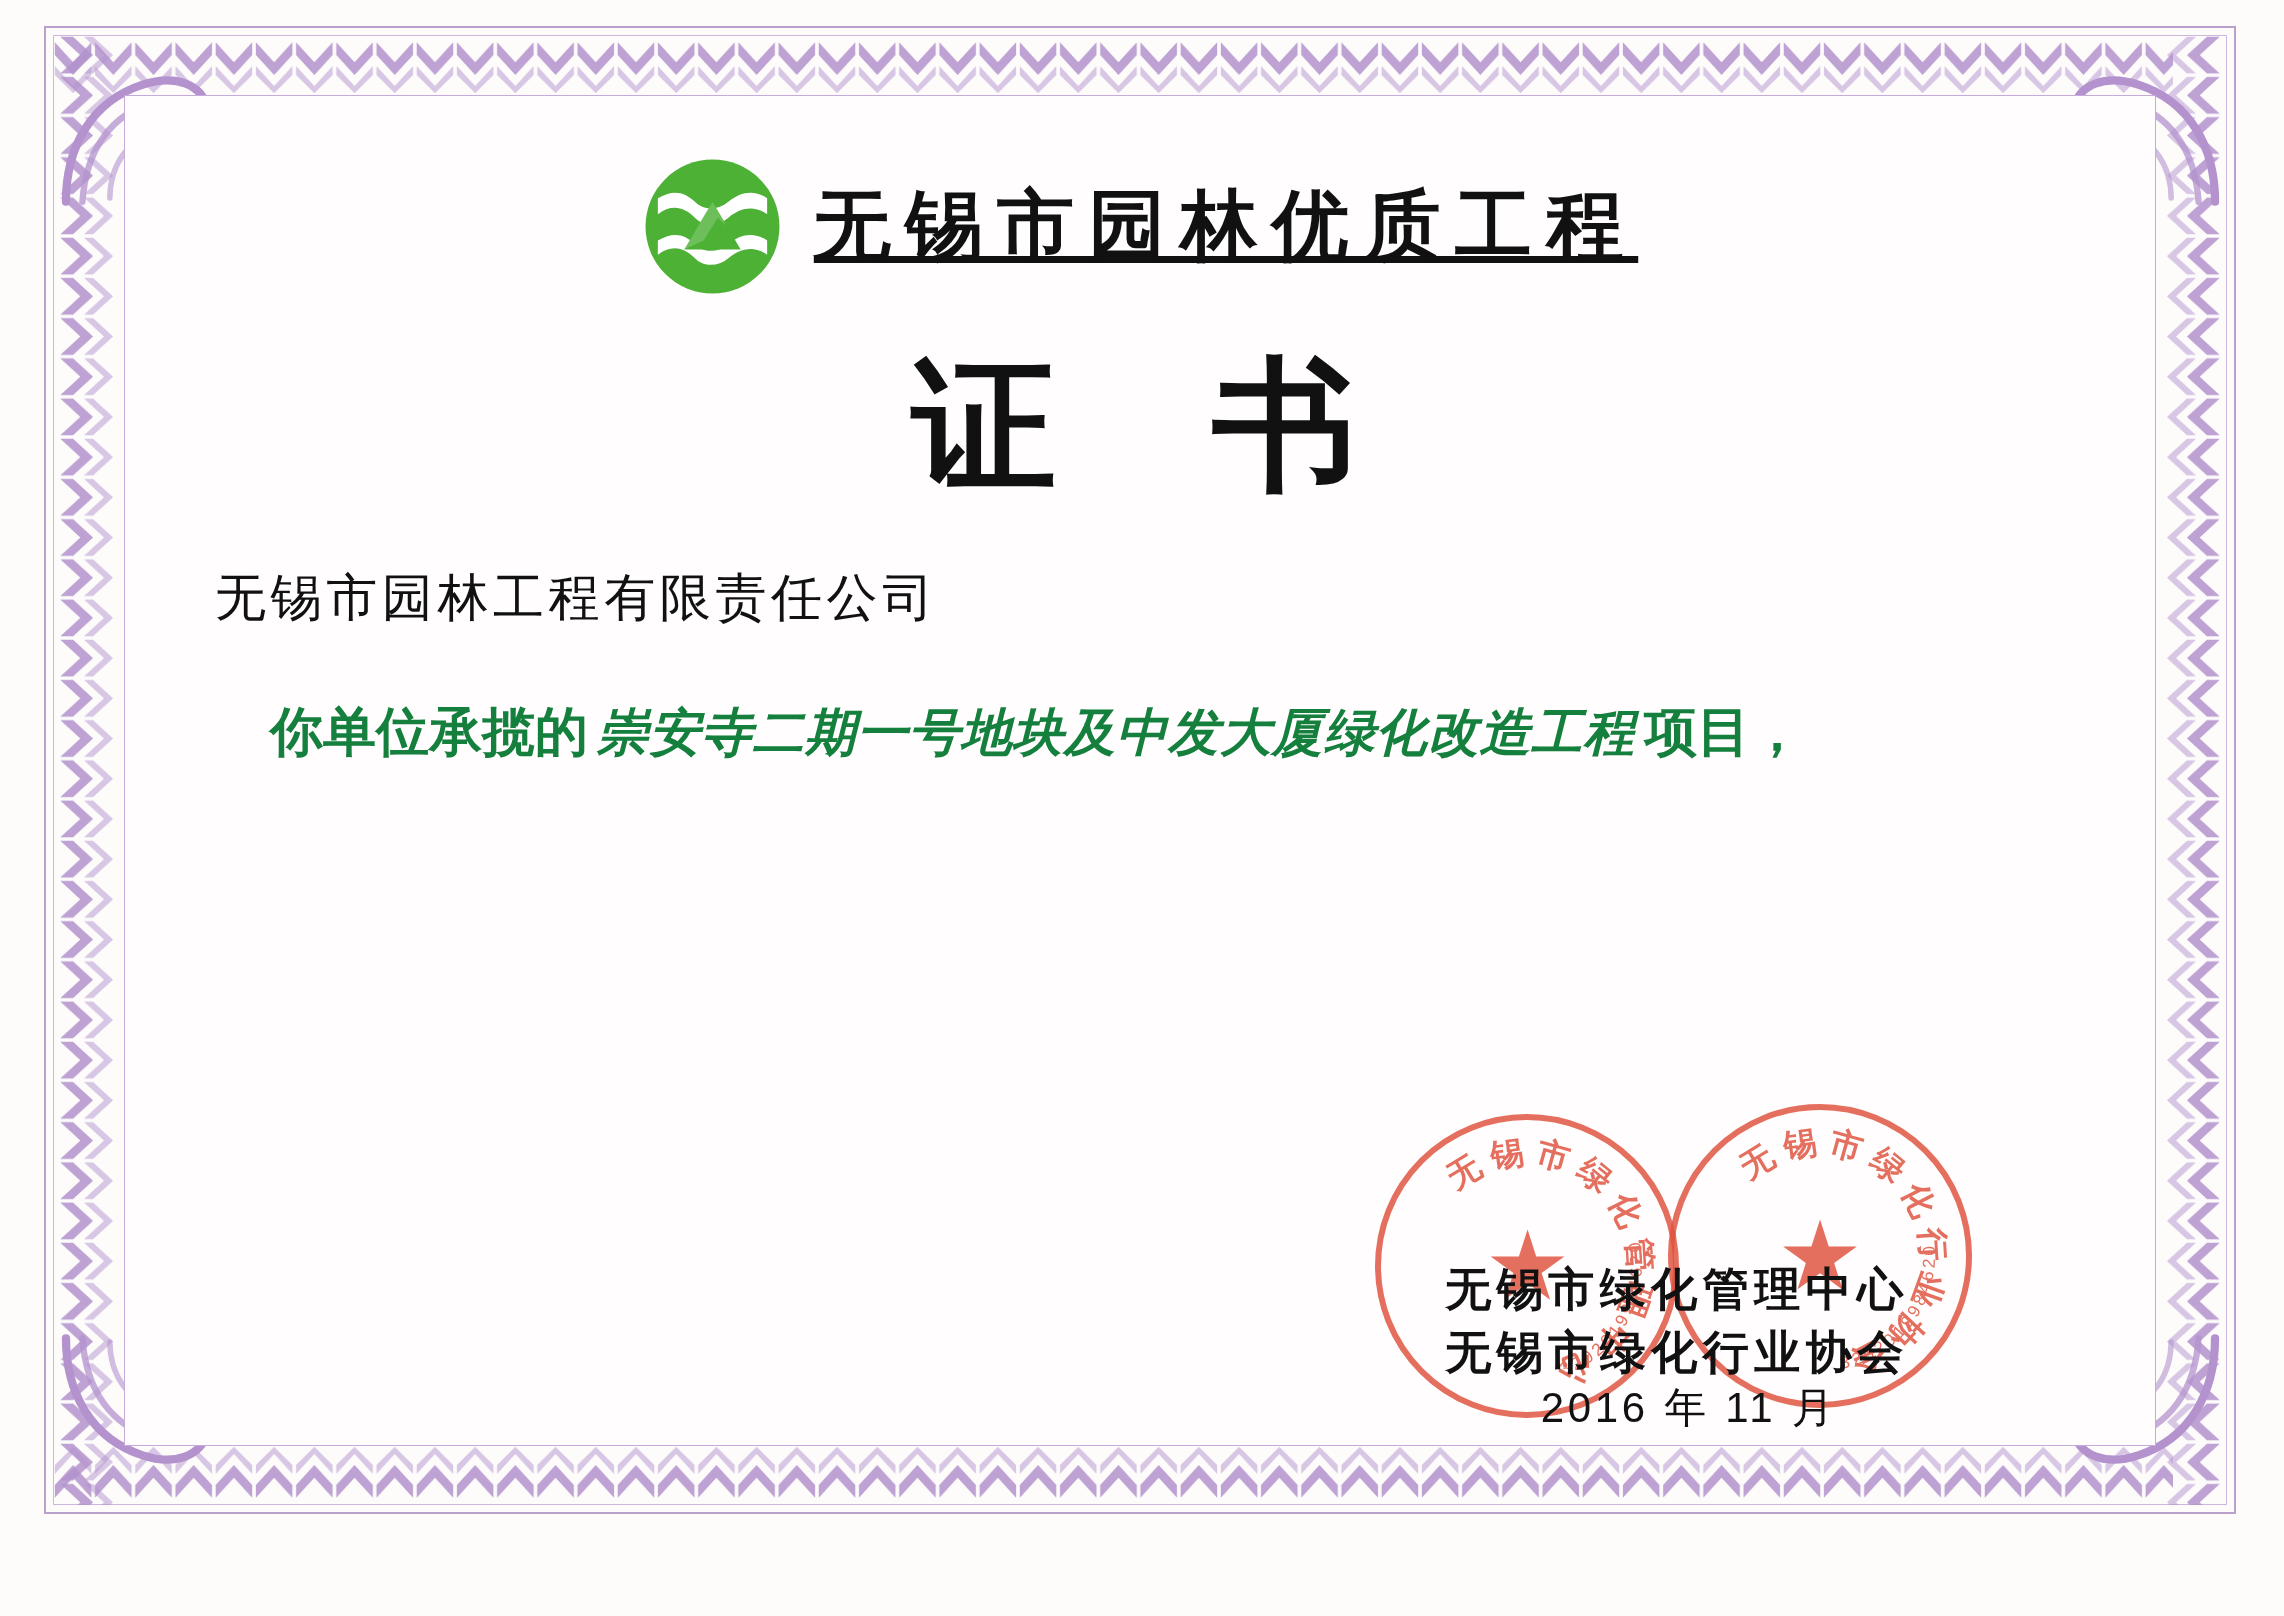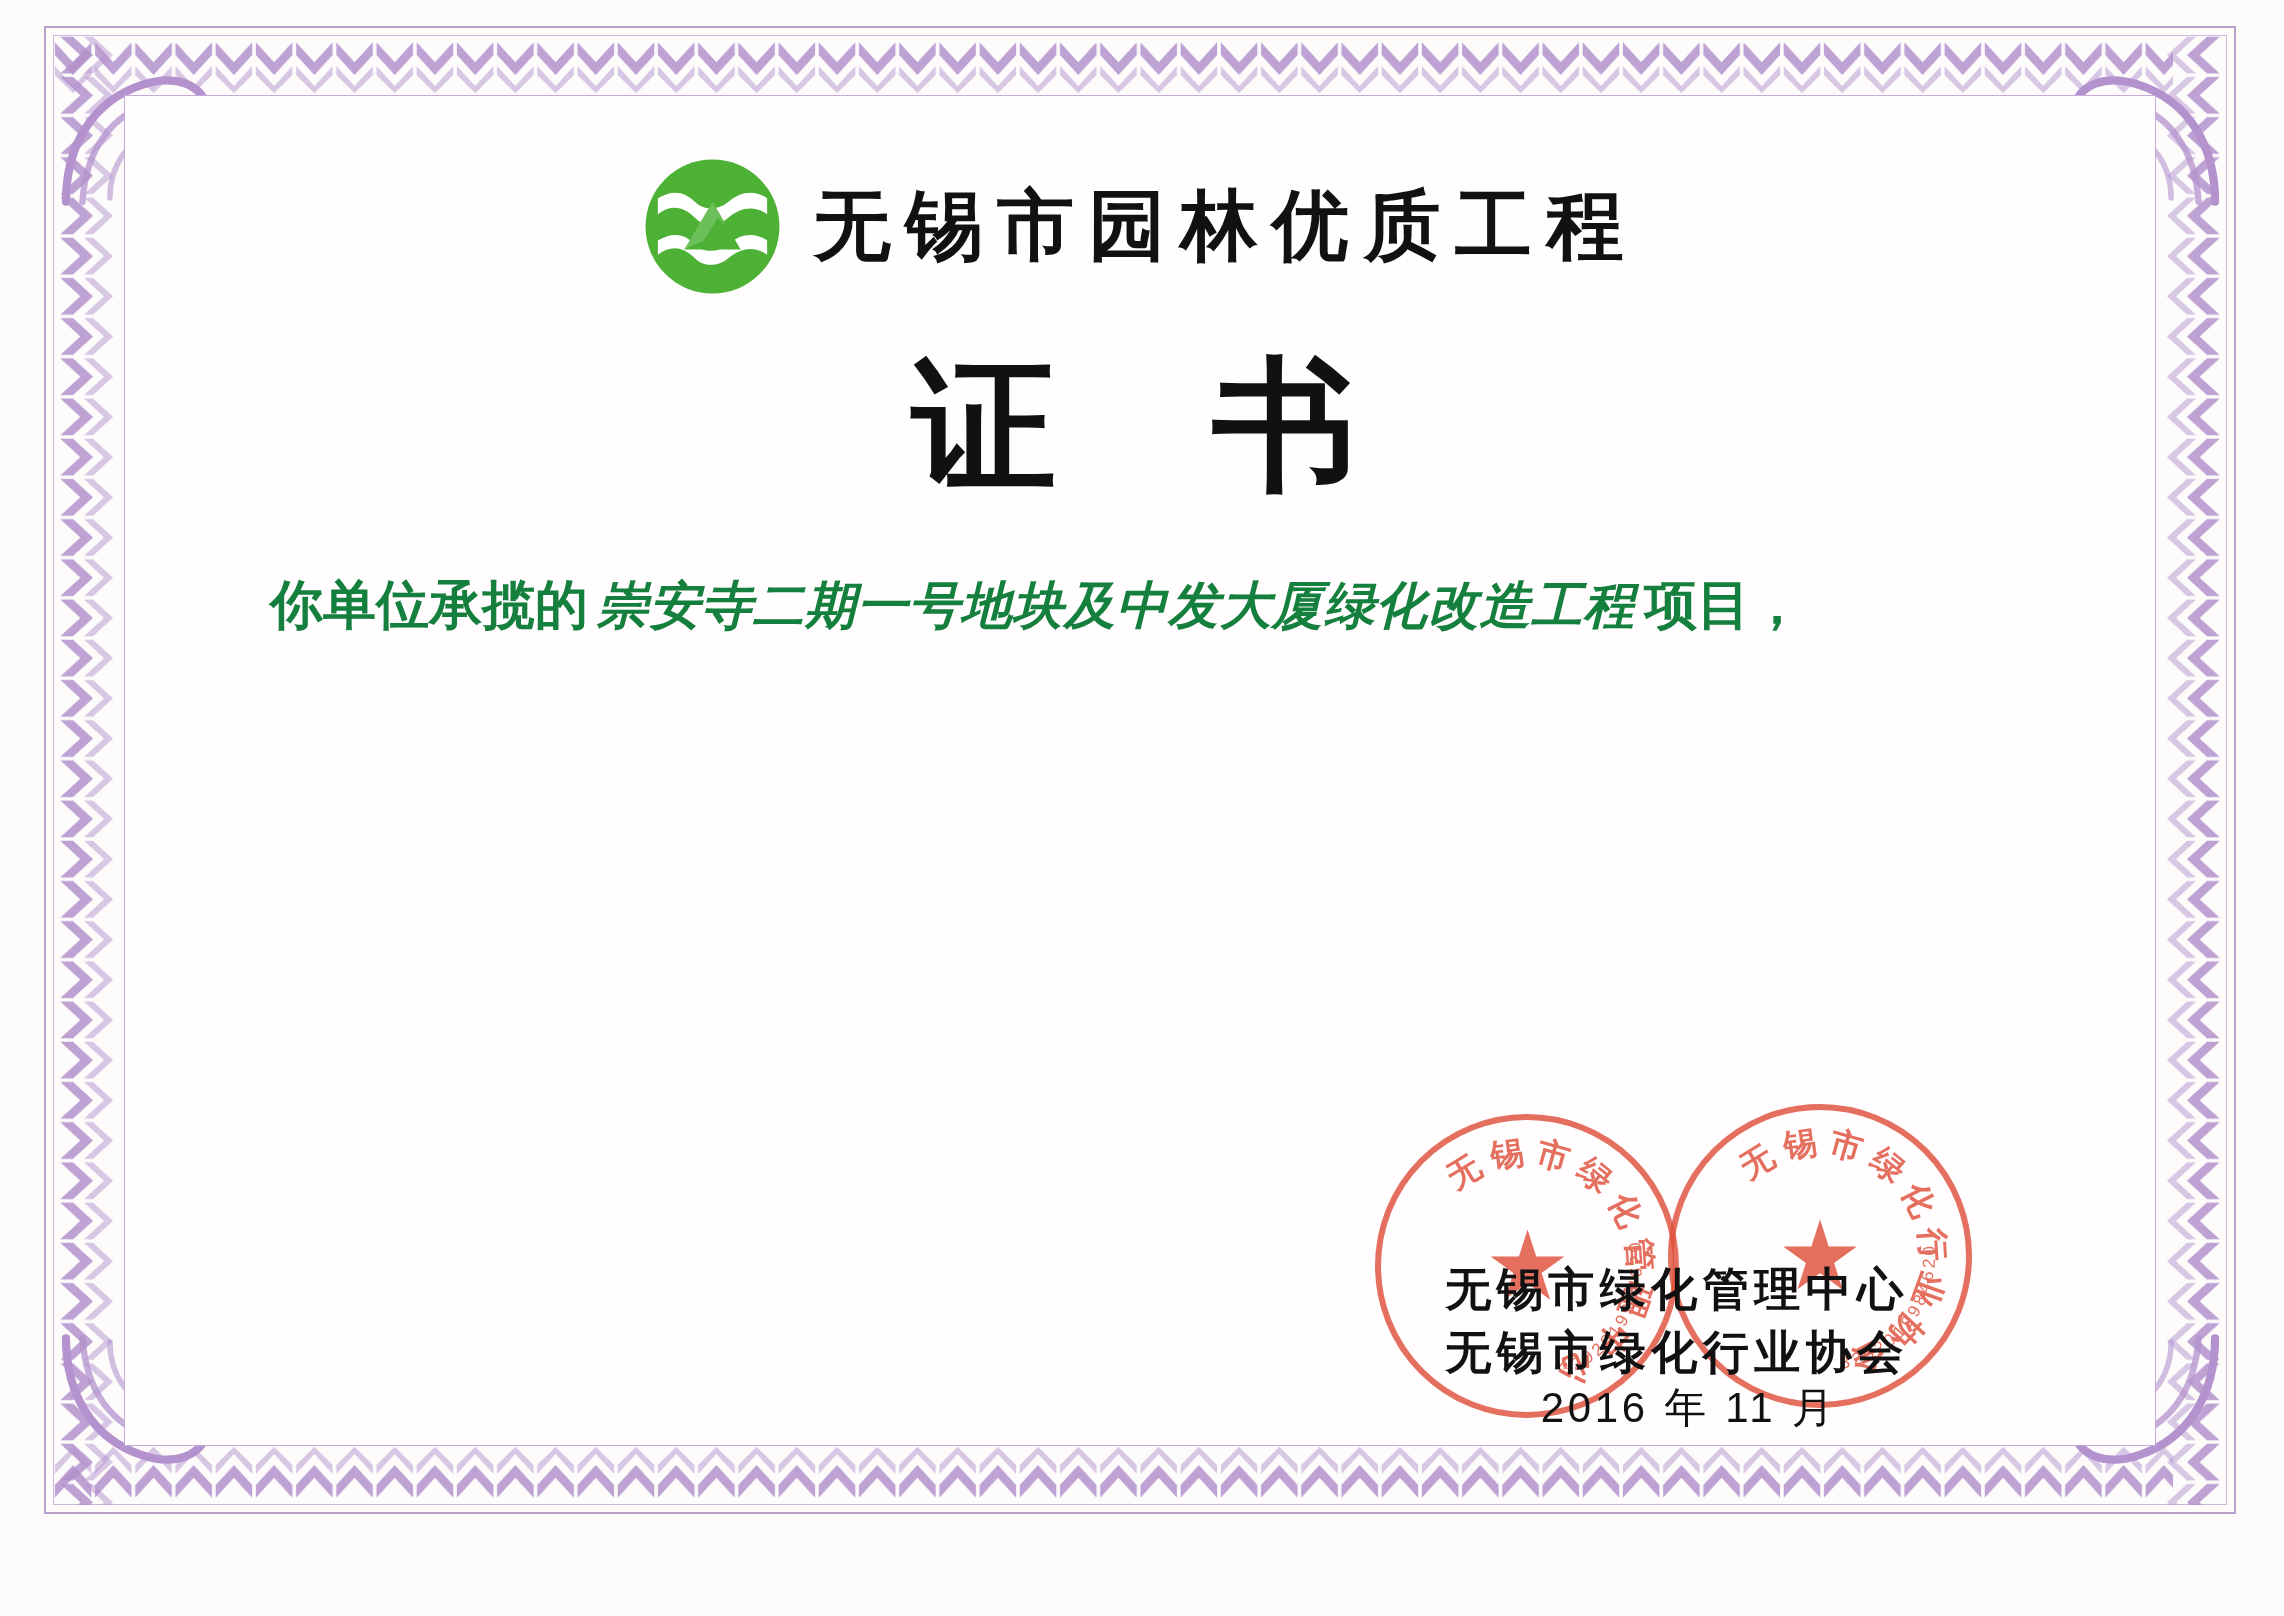--- a/index.html
+++ b/index.html
@@ -98,20 +98,21 @@
     height: 141px;
     flex: 0 0 auto;
   }
   .org-title {
     font-family: "Liberation Sans", "DejaVu Sans", sans-serif;
     font-size: 77px;
     font-weight: 700;
     letter-spacing: 14.6px;
     color: #111111;
     white-space: nowrap;
+    text-decoration: underline;
   }
 
   .cert-title {
     text-align: center;
     font-family: "Liberation Sans", "DejaVu Sans", sans-serif;
     font-size: 144px;
     font-weight: 700;
     letter-spacing: 58px;
     color: #111111;
     margin-top: 48px;
@@ -301,20 +302,21 @@
           <path d="M80 52 L112 106 L48 106 Z" fill="#4cb135"></path>
           <path d="M80 58 L106 102 L54 102 Z" fill="#ffffff" opacity="0"></path>
           <path d="M48 106 L80 52 L96 80 L86 70 L70 96 Z" fill="#ffffff" opacity="0.18"></path>
         </svg>
       </div>
       <div class="org-title">无锡市园林优质工程</div>
     </div>
 
     <div class="cert-title">证 书</div>
 
+    <div class="recipient">无锡市园林工程有限责任公司</div>
 
     <div class="body-text">
       <div class="body-line">
         <span class="indent"></span><span>你单位承揽的</span><span class="project-name">崇安寺二期一号地块及中发大厦绿化改造工程</span><span>项目，</span>
       </div>
     </div>
 
     <div class="seal-area">
 
       <div class="seal seal-1">

